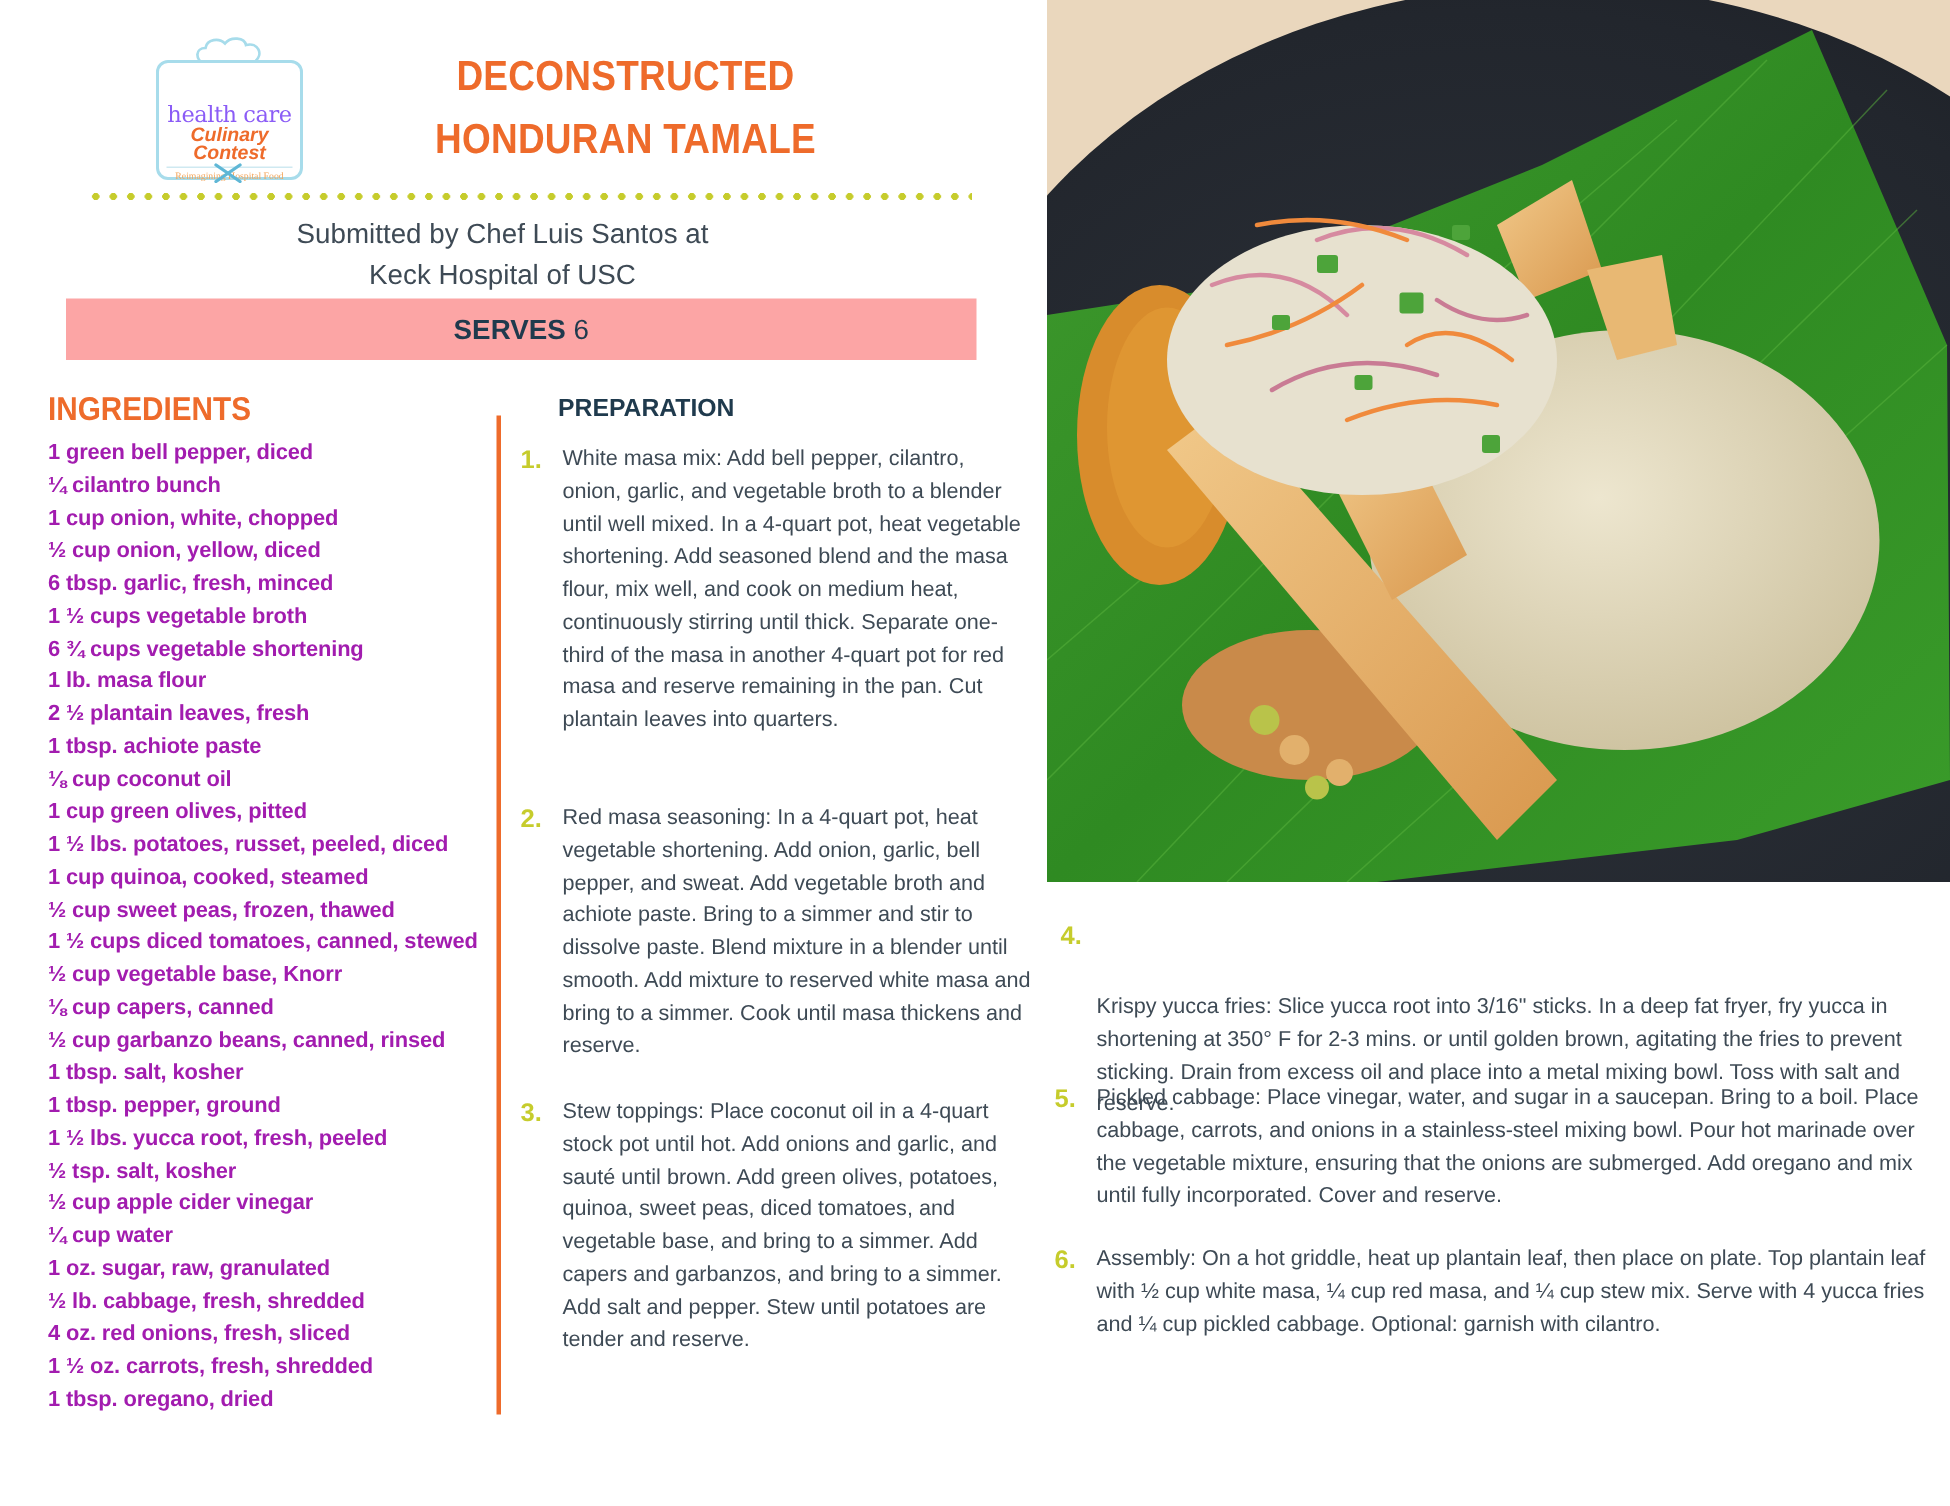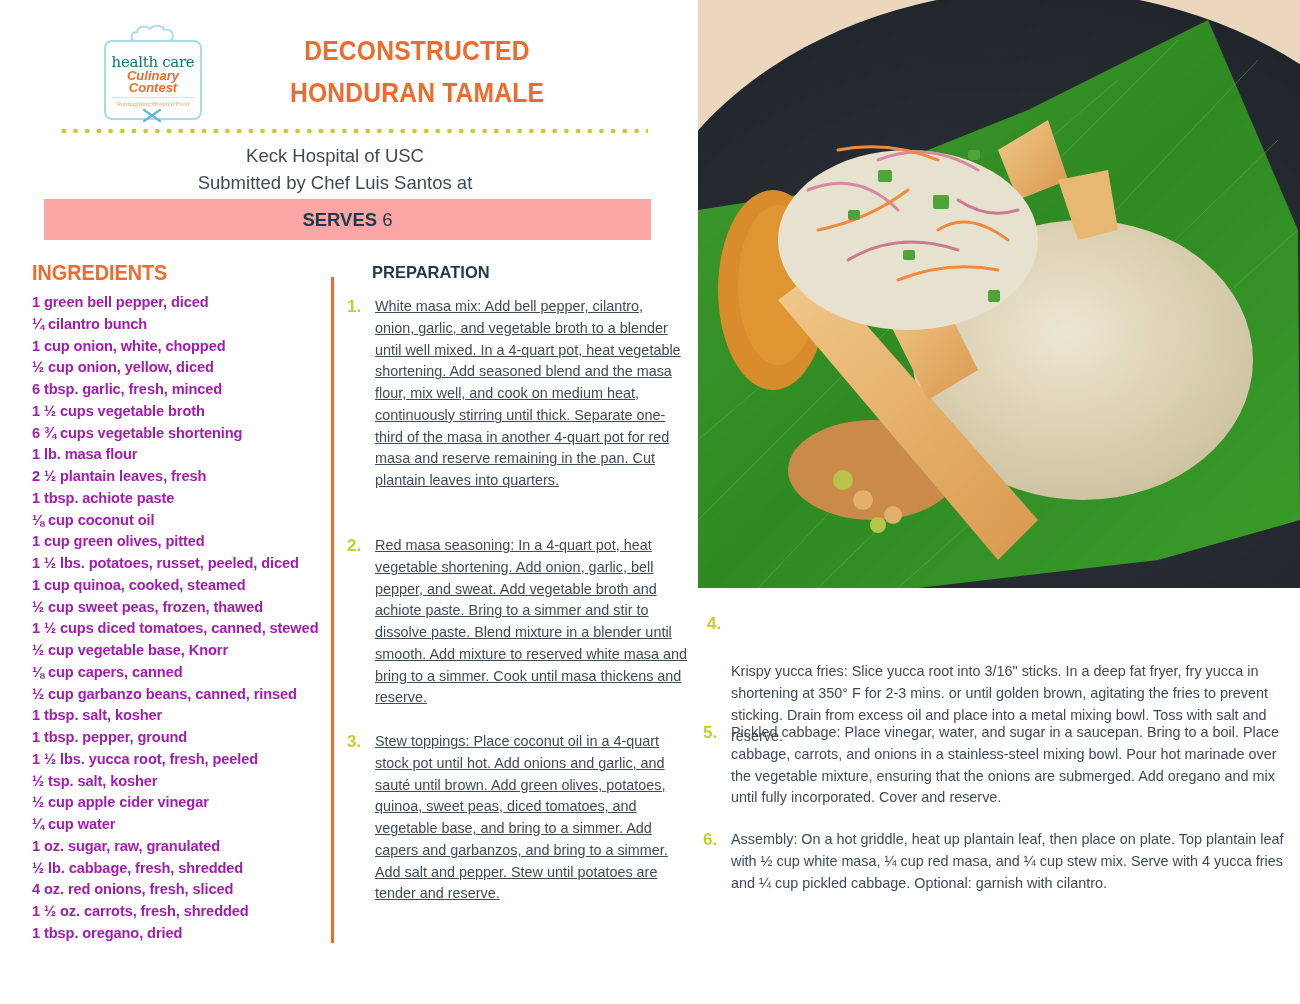--- a/index.html
+++ b/index.html
@@ -3,21 +3,21 @@
 <meta charset="utf-8">
 <style>
   * { box-sizing: border-box; margin: 0; padding: 0; }
   html, body { width: 1300px; height: 1004px; background: #ffffff; overflow: hidden; }
   body { position: relative; font-family: "Liberation Sans", sans-serif; color: #3e4a55; }
 
   .logo { position: absolute; left: 98px; top: 24px; width: 110px; height: 100px; }
   .logo .hat { position: absolute; left: 30px; top: 0; width: 50px; height: 20px; }
   .logo .card { position: absolute; left: 6px; top: 16px; width: 98px; height: 80px;
     border: 2px solid #a7dceb; border-radius: 8px; background: #ffffff; text-align: center; }
-  .logo .l1 { font-family: "DejaVu Serif", serif; color: #0f766e; font-size: 15px; margin-top: 12px; line-height: 16px; letter-spacing: -0.3px; }
+  .logo .l1 { font-family: "DejaVu Serif", serif; color: #8b5cf6; font-size: 15px; margin-top: 26px; line-height: 16px; letter-spacing: -0.3px; }
   .logo .l2 { font-family: "Liberation Sans", sans-serif; color: #ee6b2b; font-weight: bold; font-size: 13px; line-height: 12px; font-style: italic; }
   .logo .line { width: 84px; height: 1px; background: #cfe9f1; margin: 3px auto 2px; }
   .logo .l3 { font-family: "Liberation Serif", serif; color: #f3a55a; font-size: 6.5px; line-height: 8px; }
   .logo .utensils { position: absolute; left: 44px; top: 84px; width: 20px; height: 14px; }
 
   .title { position: absolute; left: 262px; top: 30px; width: 310px; text-align: center;
     font-family: "Liberation Sans", sans-serif; font-weight: bold; color: #ee6b2b;
     font-size: 28px; line-height: 42px; letter-spacing: 0.2px; transform: scaleX(0.88); transform-origin: center top; }
 
   .dots { position: absolute; left: 58px; top: 128px; width: 590px; height: 6px;
@@ -39,21 +39,21 @@
   .divider { position: absolute; left: 331px; top: 277px; width: 3px; height: 666px; background: #ee6b2b; }
 
   .prep-head { position: absolute; left: 372px; top: 262px; font-weight: bold; color: #1f3a4d; font-size: 16.5px; line-height: 20px; }
 
   .step { position: absolute; }
   .step .num { position: absolute; left: 0; top: 0; font-weight: bold; color: #c6cc2c; font-size: 17px; line-height: 22px; }
   .step .txt { font-size: 14.4px; line-height: 21.75px; color: #3e4a55; }
   .s1 { left: 347px; top: 296px; width: 335px; }
   .s2 { left: 347px; top: 535px; width: 340px; }
   .s3 { left: 347px; top: 731px; width: 340px; }
-  .s1 .txt, .s2 .txt, .s3 .txt { margin-left: 28px; text-decoration: underline; }
+  .s1 .txt, .s2 .txt, .s3 .txt { margin-left: 28px; }
   .s4 { left: 707px; top: 613px; width: 580px; }
   .s5 { left: 703px; top: 722px; width: 584px; }
   .s6 { left: 703px; top: 829px; width: 584px; }
   .s4 .txt { margin-left: 24px; margin-top: 48px; }
   .s5 .txt, .s6 .txt { margin-left: 28px; }
 
   .photo { position: absolute; left: 698px; top: 0; width: 602px; height: 588px; overflow: hidden; background: #e9d6bd; }
   .photo svg { display: block; }
 </style>
 </head>
@@ -76,22 +76,22 @@
 </div>
 
 <div class="title">
   <div>DECONSTRUCTED</div>
   <div>HONDURAN TAMALE</div>
 </div>
 
 <div class="dots"></div>
 
 <div class="submitted">
+  <div>Submitted by Chef Luis Santos at</div>
   <div>Keck Hospital of USC</div>
-  <div>Submitted by Chef Luis Santos at</div>
 </div>
 
 <div class="serves-bar">
   <span class="lbl">SERVES</span>
   <span>6</span>
 </div>
 
 <div class="ing-head">INGREDIENTS</div>
 <ul class="ing-list">
   <li>1 green bell pepper, diced</li>

